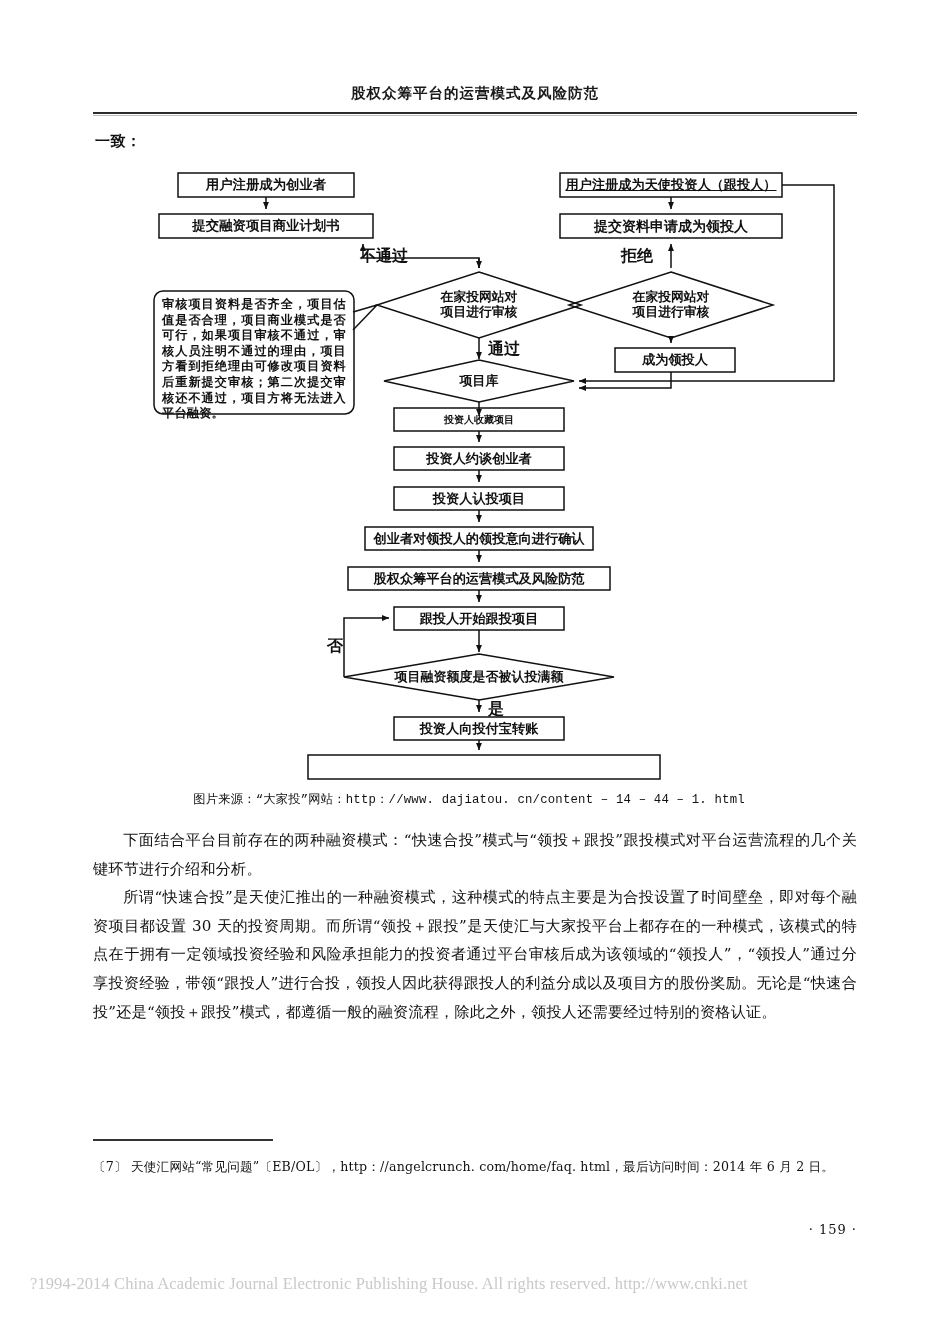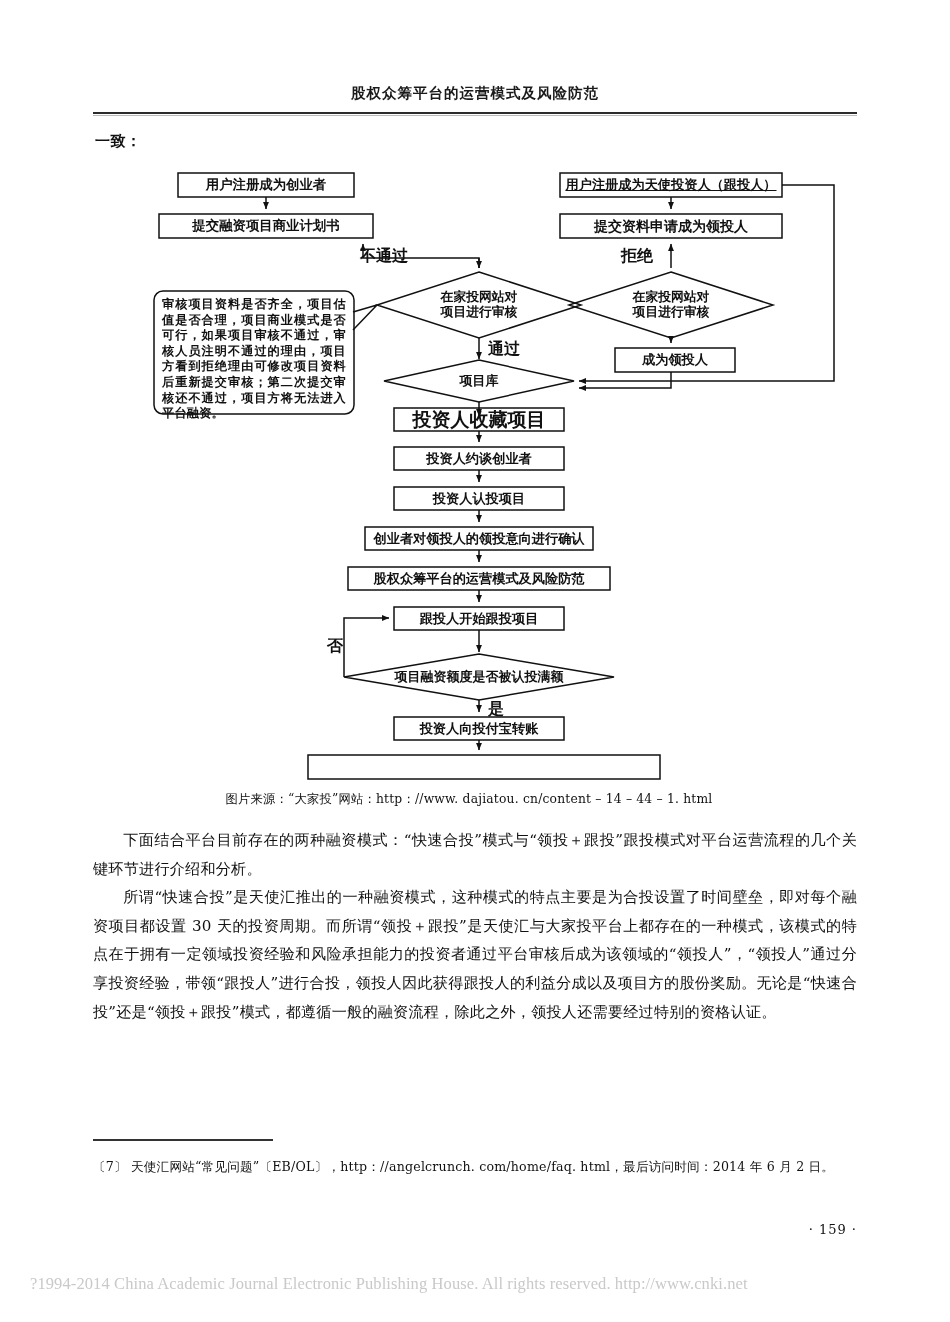--- a/index.html
+++ b/index.html
@@ -59,21 +59,21 @@
     position:absolute;
     font-size:12.2px;font-weight:bold;line-height:1.28;
     color:#111;
     text-align:justify;
     letter-spacing:.2px;
   }
 
   
   .caption{
     position:absolute;left:0;right:12px;top:791px;
-    text-align:center;font-size:12.3px;letter-spacing:.2px;
+    text-align:center;font-size:12.3px;letter-spacing:.2px;font-family:Liberation Mono, monospace;
   }
 
   
   .body{
     position:absolute;left:93px;top:826px;width:764px;
     font-size:15.1px;line-height:28.6px;
     text-align:justify;text-justify:inter-ideograph;
     letter-spacing:.25px;
   }
   .body p{margin:0;text-indent:2em;}
@@ -181,21 +181,21 @@
       </g>
     </svg>
 
     <div class="nodetext" style="left:170px;top:173px;width:176px;height:24px;font-size:13.4px;">用户注册成为创业者</div>
     <div class="nodetext" style="left:151px;top:214px;width:214px;height:24px;font-size:13.4px;">提交融资项目商业计划书</div>
     <div class="nodetext" style="left:398px;top:285px;width:146px;height:40px;font-size:12.8px;flex-direction:column;">
       <span>在家投网站对</span>
       <span>项目进行审核</span>
     </div>
     <div class="nodetext" style="left:411px;top:369px;width:120px;height:24px;font-size:13px;">项目库</div>
-    <div class="nodetext" style="left:386px;top:408px;width:170px;height:23px;font-size:19px;">投资人收藏项目</div>
+    <div class="nodetext" style="left:386px;top:408px;width:170px;height:23px;font-size:10px;">投资人收藏项目</div>
     <div class="nodetext" style="left:386px;top:447px;width:170px;height:23px;font-size:13.2px;">投资人约谈创业者</div>
     <div class="nodetext" style="left:386px;top:487px;width:170px;height:23px;font-size:13.2px;">投资人认投项目</div>
     <div class="nodetext" style="left:357px;top:527px;width:228px;height:23px;font-size:13.2px;">创业者对领投人的领投意向进行确认</div>
     <div class="nodetext" style="left:340px;top:567px;width:262px;height:23px;font-size:13.2px;">股权众筹平台的运营模式及风险防范</div>
     <div class="nodetext" style="left:386px;top:607px;width:170px;height:23px;font-size:13.2px;">跟投人开始跟投项目</div>
     <div class="nodetext" style="left:376px;top:665px;width:190px;height:24px;font-size:13px;">项目融资额度是否被认投满额</div>
     <div class="nodetext" style="left:386px;top:717px;width:170px;height:23px;font-size:13.2px;border-radius:9px;">投资人向投付宝转账</div>
 
     <div class="nodetext" style="left:552px;top:173px;width:222px;height:24px;font-size:13.2px;text-decoration:underline;">用户注册成为天使投资人（跟投人）</div>
     <div class="nodetext" style="left:552px;top:214px;width:222px;height:24px;font-size:14px;">提交资料申请成为领投人</div>

